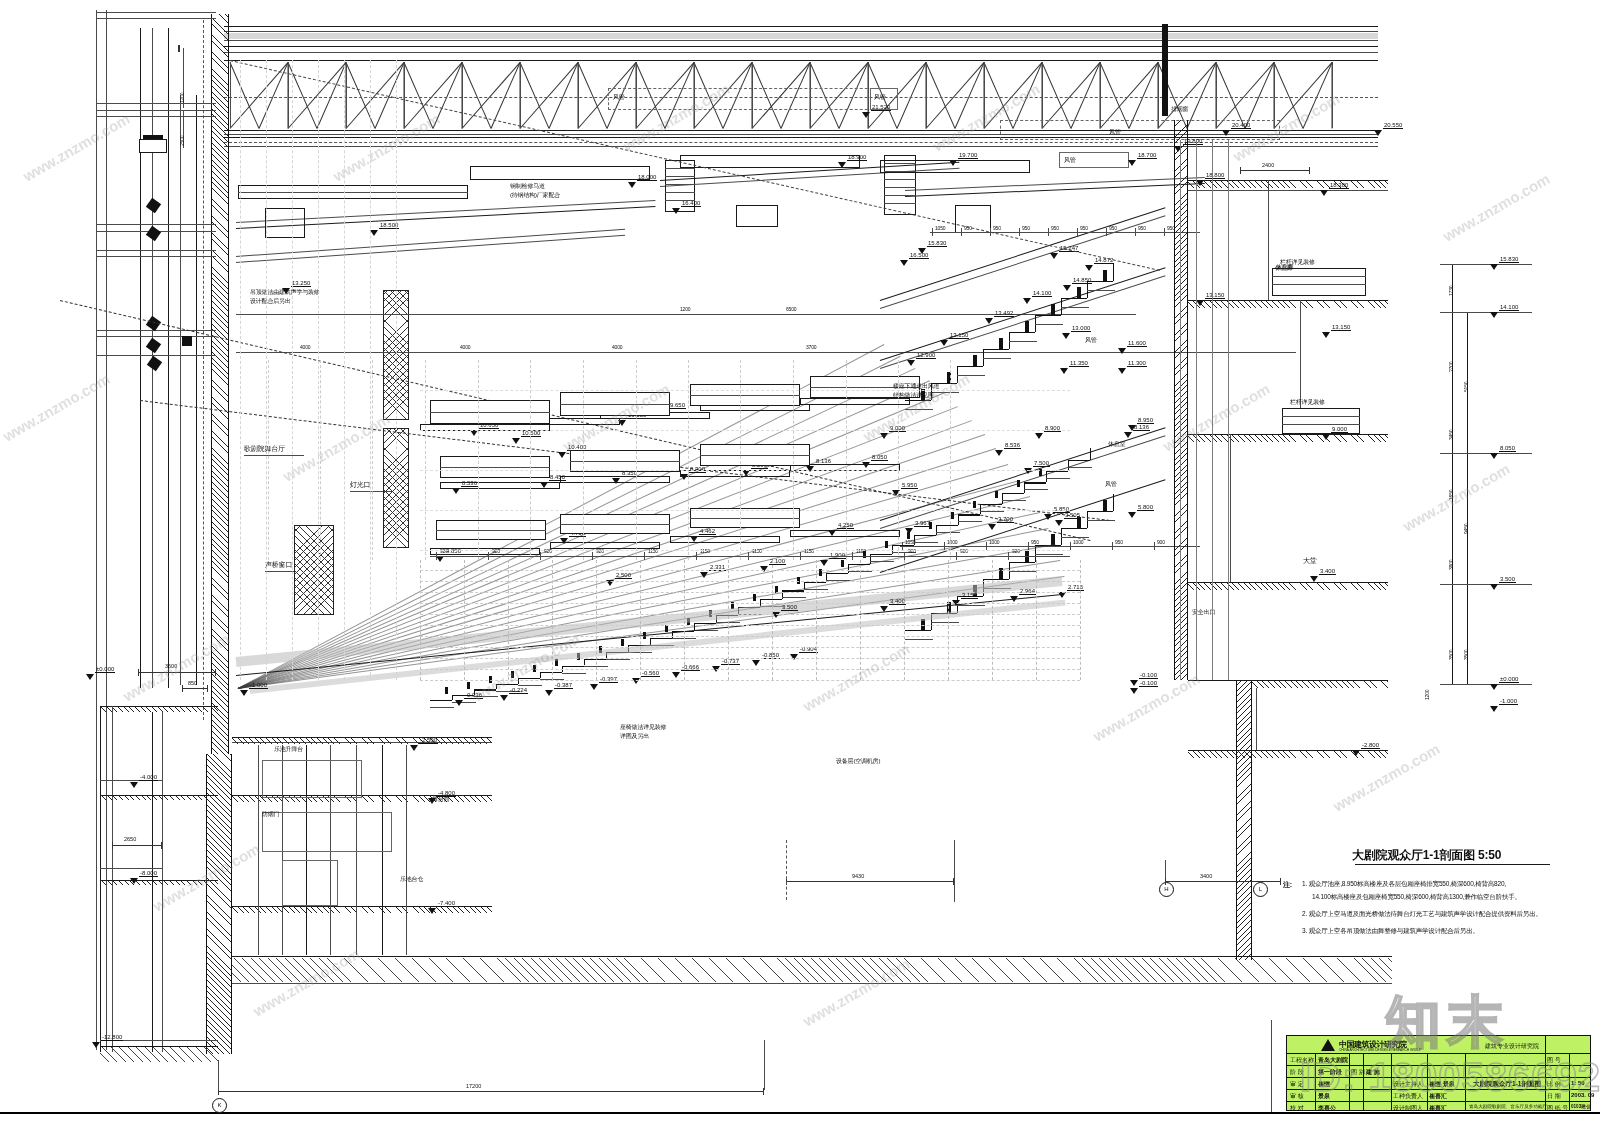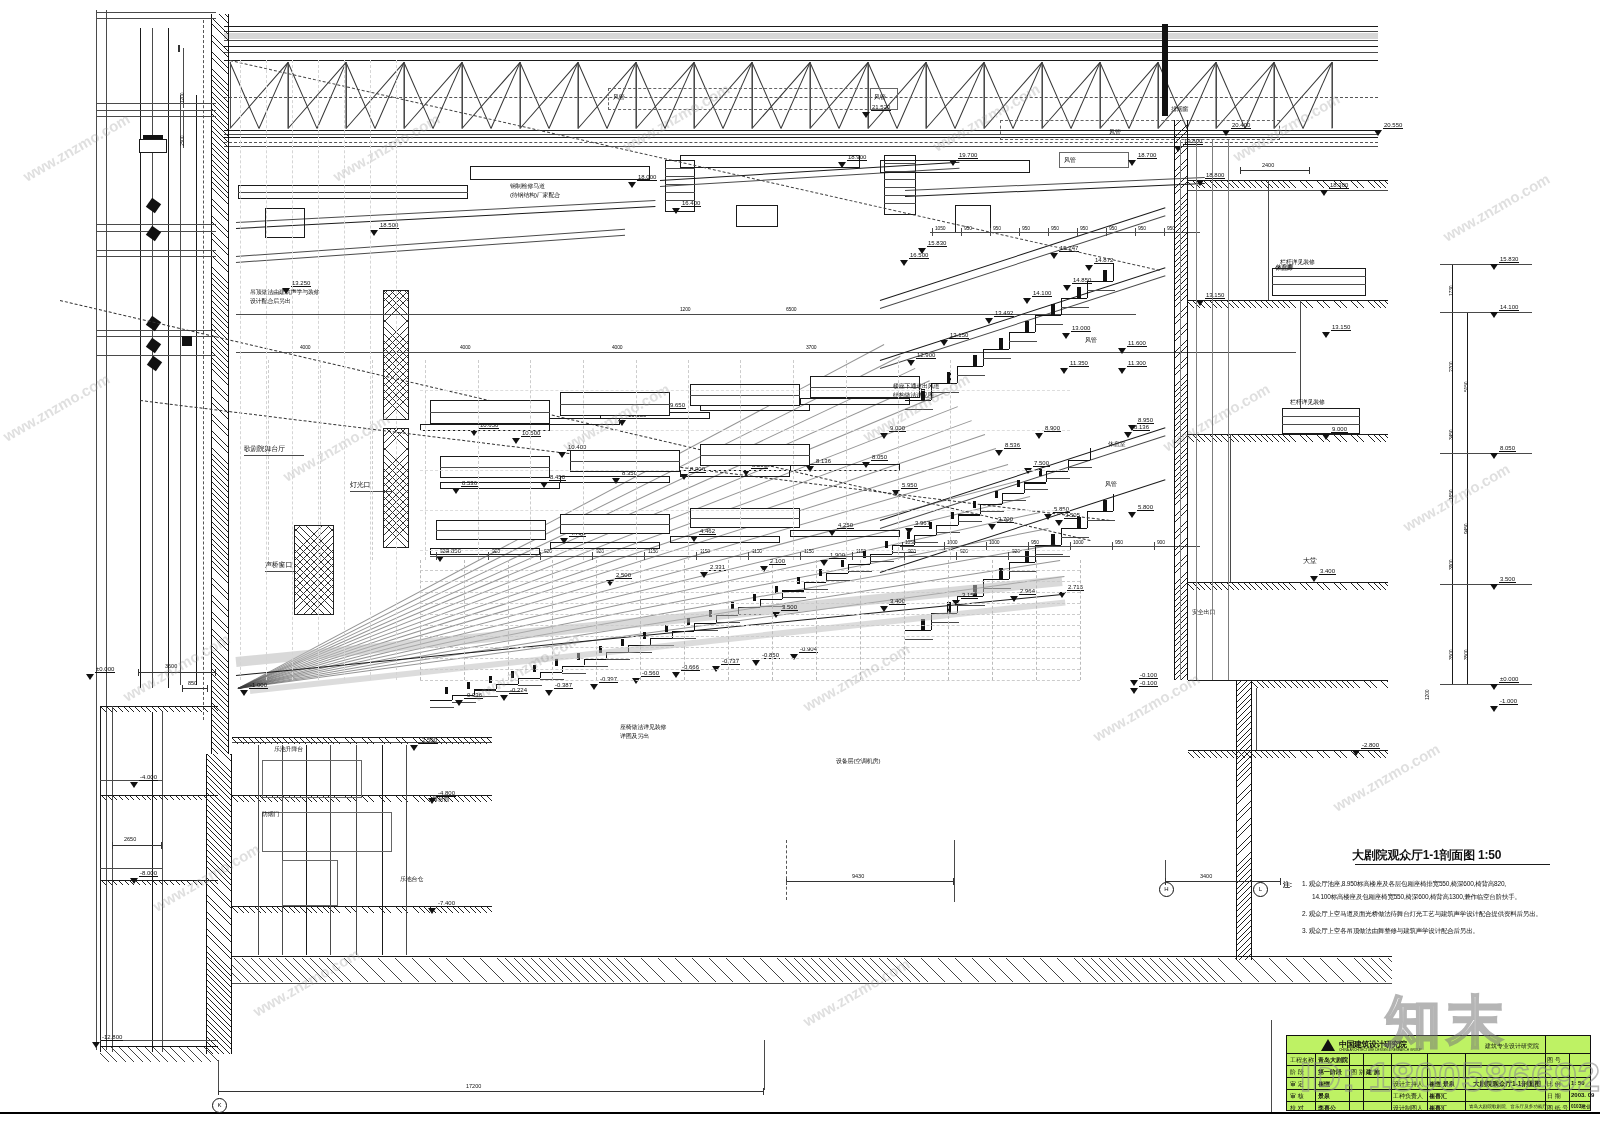--- a/index.html
+++ b/index.html
@@ -1196,21 +1196,21 @@
     <div class="dashv" style="left:786px;top:840px;height:60px;"></div>
     <div class="ln v thin" style="left:954px;top:840px;height:62px;"></div>
     <div class="bub" style="left:1159px;top:882px;">H</div>
     <div class="ln v thin" style="left:1165px;top:860px;height:22px;"></div>
     <div class="dim" style="left:1165px;top:881px;width:116px;"></div>
     <div class="dimlbl" style="left:1200px;top:873px;">3400</div>
     <div class="bub" style="left:1253px;top:882px;">L</div>
   </div>
 
   <div id="titleinfo">
-    <div class="txt t12" style="left:1352px;top:847px;">大剧院观众厅1-1剖面图  1:50</div>
+    <div class="txt t12" style="left:1352px;top:847px;">大剧院观众厅1-1剖面图  5:50</div>
     <div class="ln h" style="left:1355px;top:864px;width:195px;height:1.3px;"></div>
 
     <div class="txt t7 b" style="left:1283px;top:880px;">注:</div>
     <div class="txt t65" style="left:1302px;top:880px;">1. 观众厅池座,8.950标高楼座及各层包厢座椅排宽550,椅深600,椅背高820,</div>
     <div class="txt t65" style="left:1312px;top:893px;">14.100标高楼座及包厢座椅宽550,椅深600,椅背高1300,兼作临空台阶扶手。</div>
     <div class="txt t65" style="left:1302px;top:910px;">2. 观众厅上空马道及面光桥做法待舞台灯光工艺与建筑声学设计配合提供资料后另出。</div>
     <div class="txt t65" style="left:1302px;top:927px;">3. 观众厅上空各吊顶做法由舞整修与建筑声学设计配合后另出。</div>
   </div>
 
   <div id="tb" style="left:1286px;top:1035px;width:305px;height:76px;">

